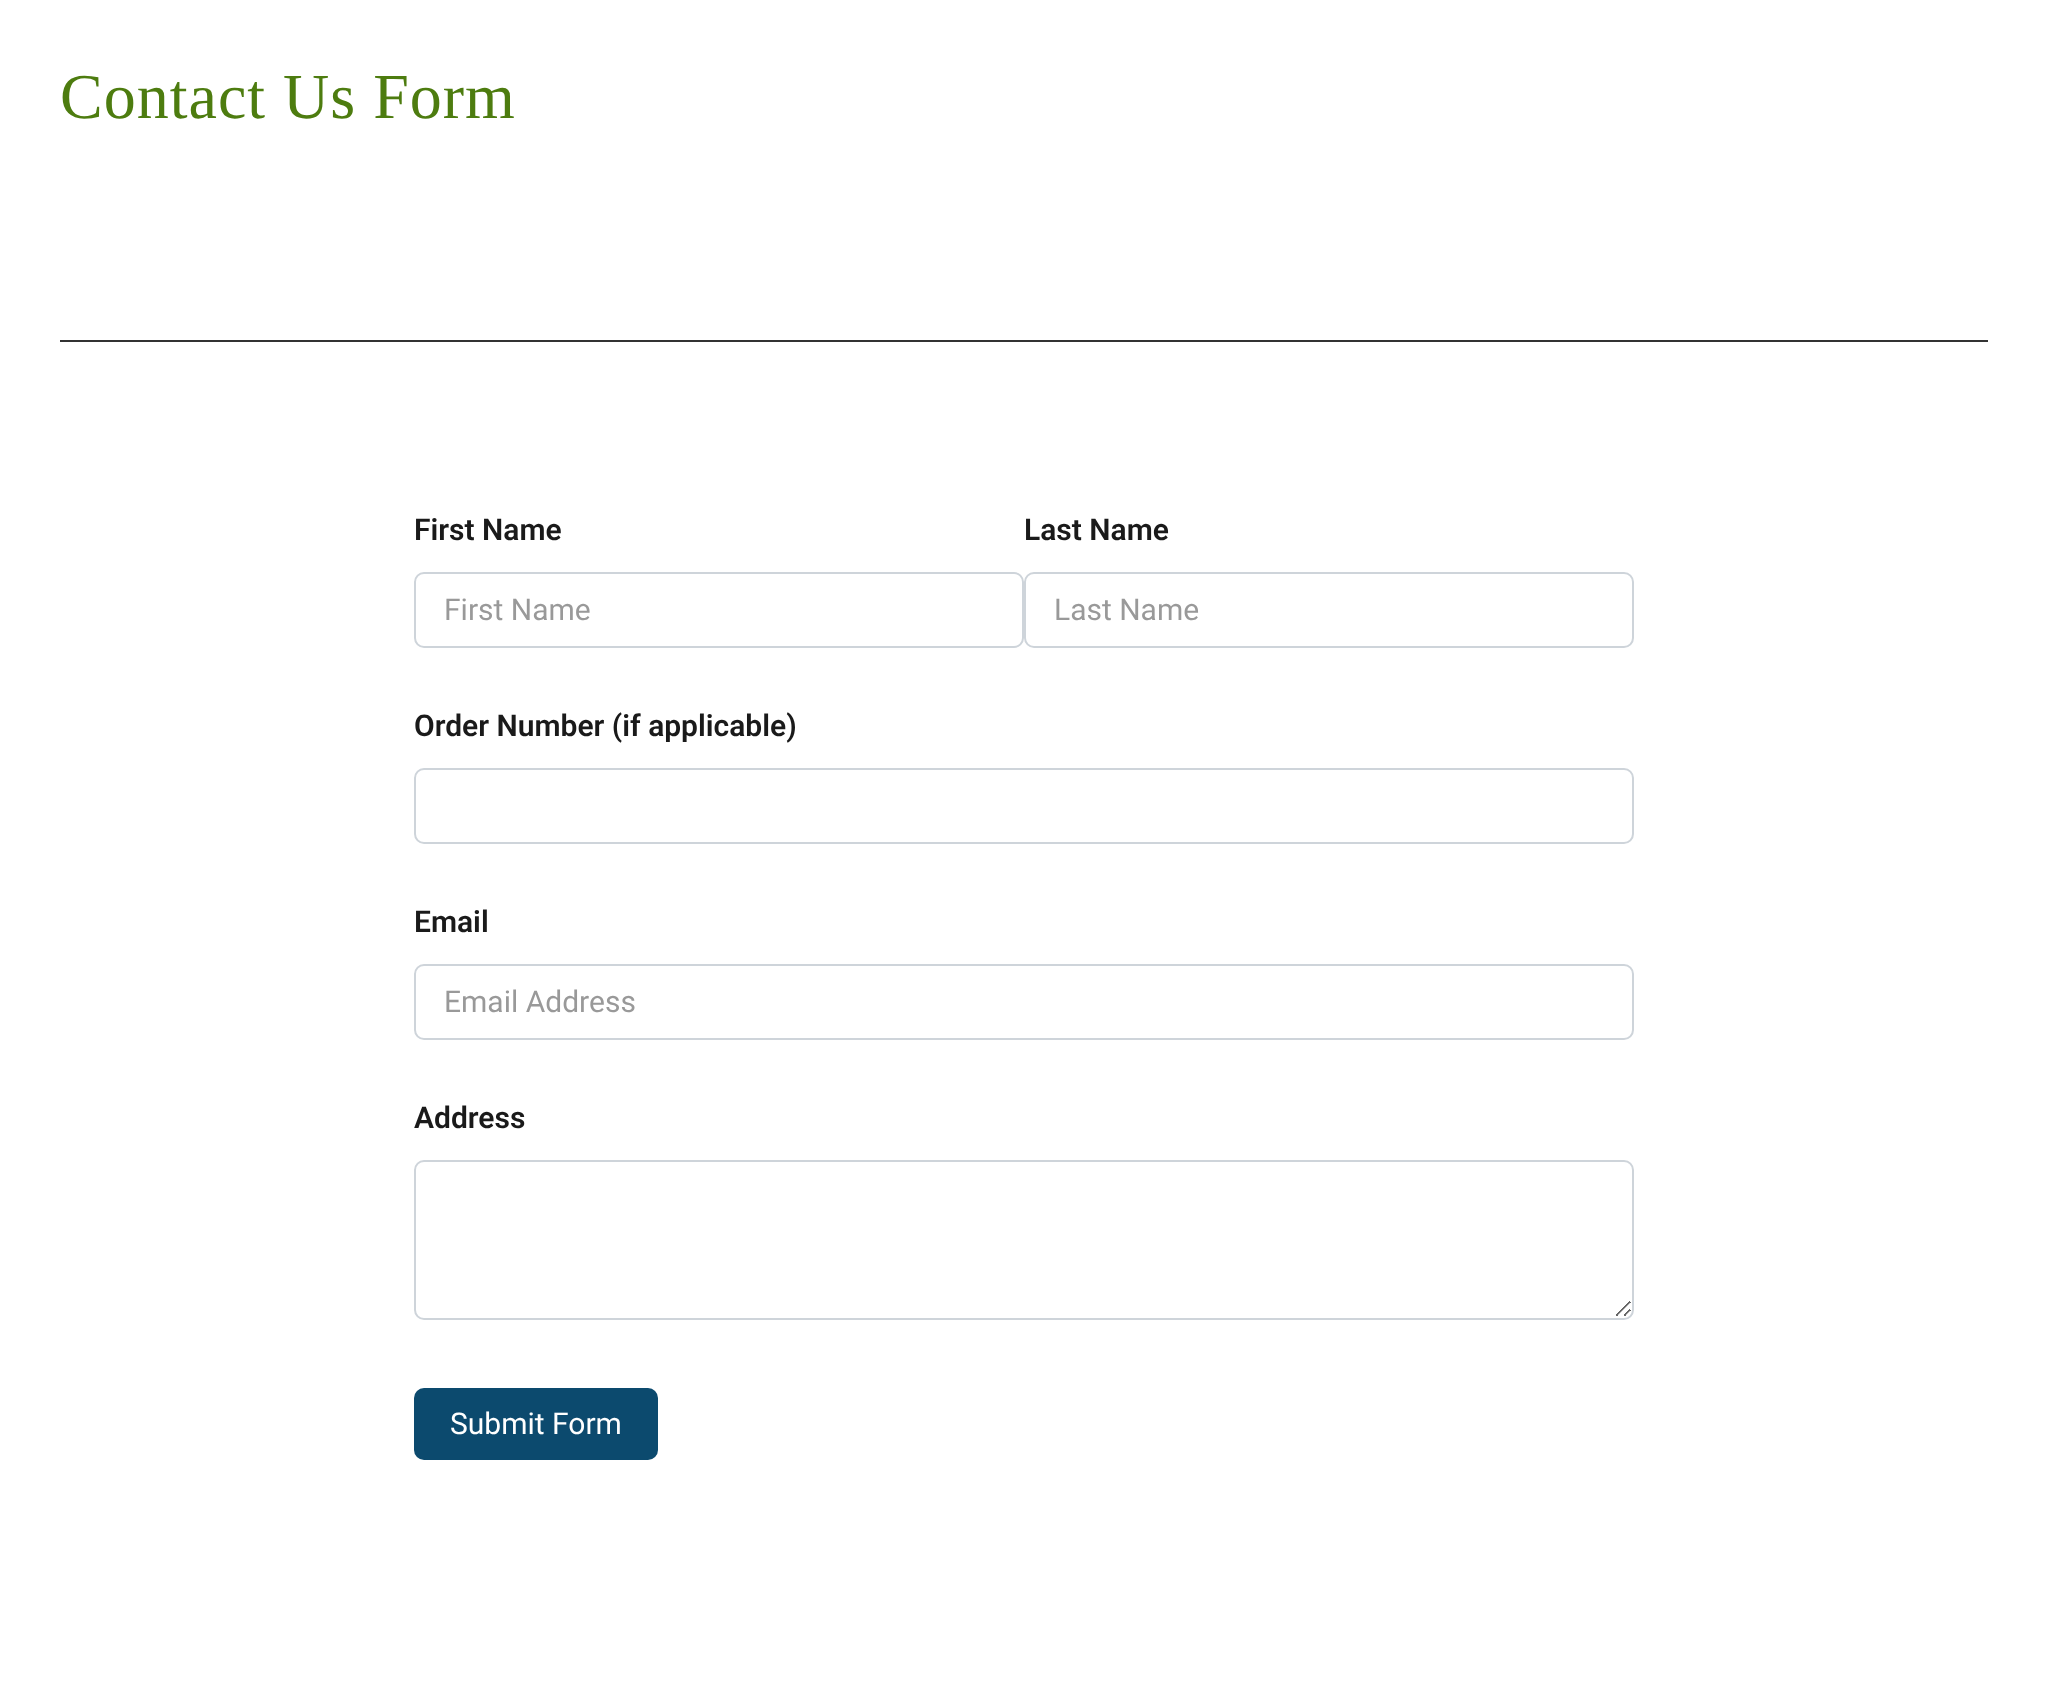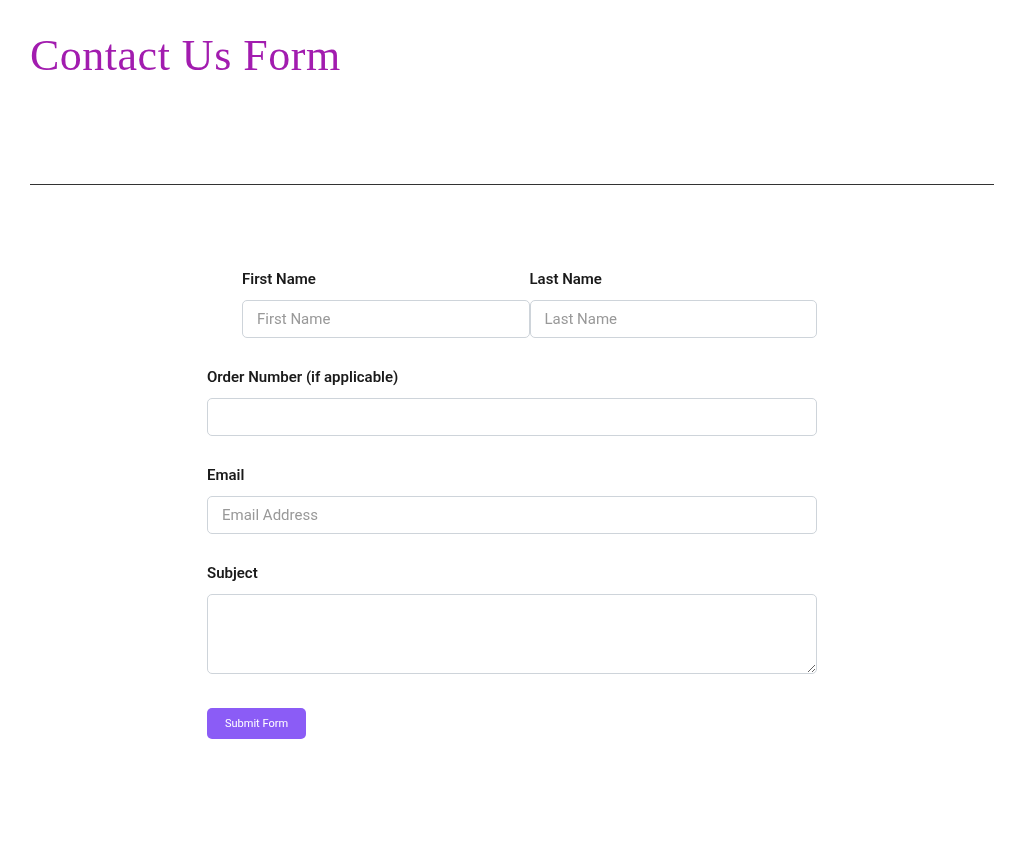--- a/index.html
+++ b/index.html
@@ -10,44 +10,43 @@
     
     body {
       font-family: -apple-system, BlinkMacSystemFont, "Segoe UI", Roboto, "Helvetica Neue", Arial, sans-serif;
       background: #ffffff;
       padding: 30px;
       width: 1024px;
     }
     
     .page-title {
       font-family: Georgia, "Times New Roman", serif;
-      font-size: 44px;
+      font-size: 32px;
       font-weight: 300;
-      color: #a21caf;
+      color: #4d7c0f;
       letter-spacing: 0.5px;
       padding-bottom: 8px;
     }
     
     .divider {
       border: none;
       border-top: 1px solid #333;
       margin-top: 95px;
       margin-bottom: 0;
     }
     
     .form-container {
       max-width: 610px;
       margin: 85px auto 0 auto;
       padding: 0 0 40px 0;
     }
     
     .form-row {
       display: flex;
       margin-bottom: 30px;
-      margin-left: 35px;
     }
     
     .form-group {
       flex: 1;
       margin-bottom: 30px;
     }
     
     .form-row .form-group {
       margin-bottom: 0;
     }
@@ -86,24 +85,24 @@
       border: 1px solid #ced4da;
       border-radius: 5px;
       outline: none;
       resize: both;
       font-family: inherit;
     }
     
     .submit-btn {
       display: inline-block;
       padding: 9px 18px;
-      font-size: 11px;
+      font-size: 15px;
       font-weight: 400;
       color: #ffffff;
-      background: #8b5cf6;
+      background: #0c4a6e;
       border: none;
       border-radius: 5px;
       cursor: pointer;
       font-family: inherit;
     }
   </style>
 </head>
 <body>
 
 <h1 class="page-title">Contact Us Form</h1>
@@ -128,19 +127,19 @@
     <input type="text" class="form-input" placeholder="" style="">
   </div>
   
   <div class="form-group">
     <label class="form-label">Email</label>
     <input type="email" class="form-input" placeholder="Email Address" style="">
   </div>
   
   
   <div class="form-group">
-    <label class="form-label">Subject</label>
+    <label class="form-label">Address</label>
     <textarea class="form-textarea" placeholder="" style=""></textarea>
   </div>
   
   <button class="submit-btn">Submit Form</button>
   
 </div>
 
 </body></html>

